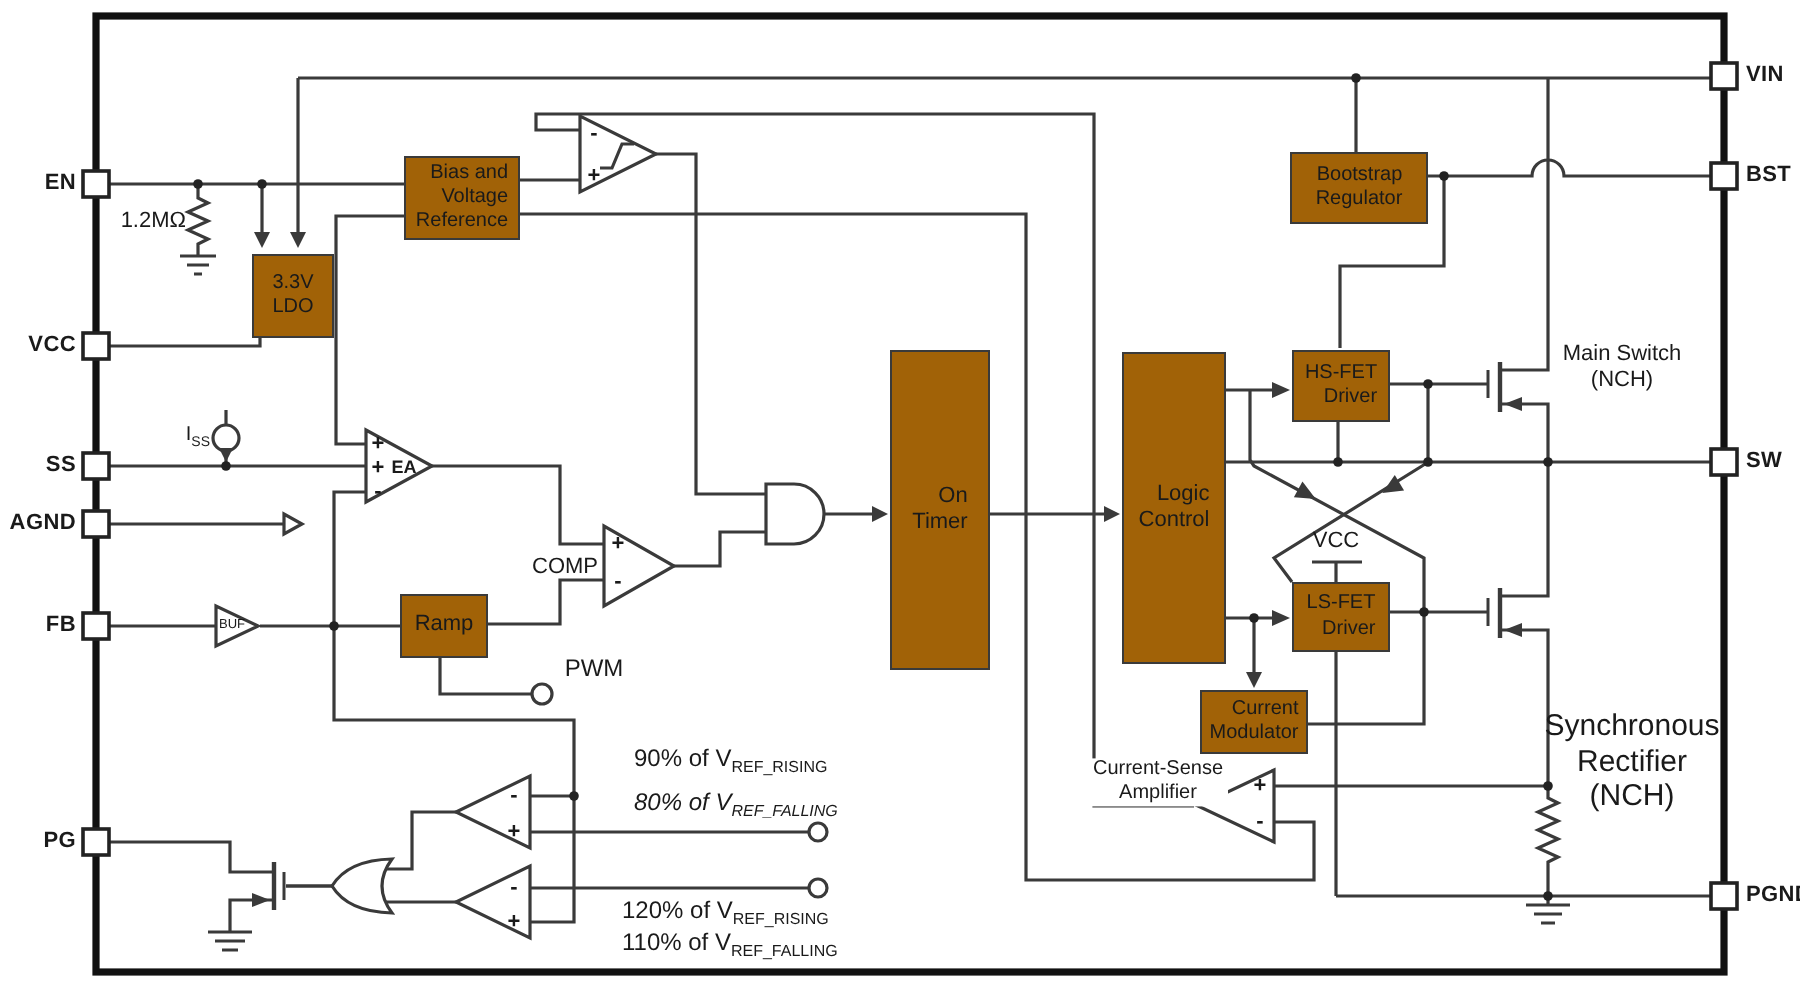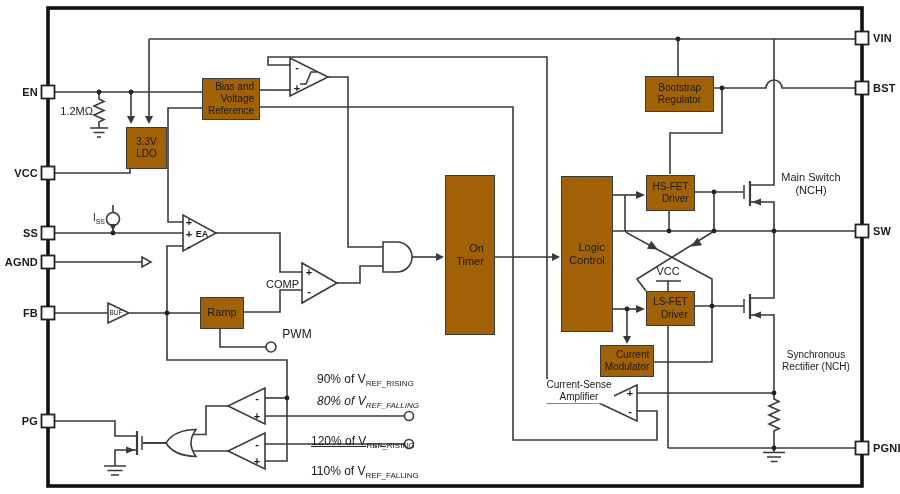--- a/index.html
+++ b/index.html
@@ -237,28 +237,28 @@
 
   <div class="lbl r" style="left:93px;top:111px;font-size:11px;">1.2MΩ</div>
   <div class="lbl r" style="left:105px;top:218px;font-size:10px;"><span>I</span><span class="iss-sub">SS</span></div>
   <div class="lbl c" style="left:202px;top:234px;font-size:9px;font-weight:bold;">EA</div>
   <div class="lbl c" style="left:116px;top:313px;font-size:6.5px;">BUF</div>
   <div class="lbl r" style="left:299px;top:284px;font-size:11px;">COMP</div>
   <div class="lbl c" style="left:269px;top:334px;font-size:12px;margin-left:28px;">PWM</div>
   <div class="lbl c" style="left:668px;top:271px;font-size:11px;">VCC</div>
   <div class="lbl c" style="left:811px;top:184px;font-size:11px;width:72px;">Main Switch
 (NCH)</div>
-  <div class="lbl c" style="left:816px;top:361px;font-size:10px;width:90px;">Synchronous
+  <div class="lbl c" style="left:816px;top:381px;font-size:15px;width:90px;">Synchronous
 Rectifier (NCH)</div>
   <div class="lbl c" style="left:579px;top:391px;font-size:10px;width:70px;background:#fff;">Current-Sense
 Amplifier</div>
 
   <div class="lbl thr l" style="left:317px;top:379px;"><span>90% of V</span><span class="sub">REF_RISING</span></div>
   <div class="lbl thr l" style="left:317px;top:401px;font-style:italic;"><span>80% of V</span><span class="sub">REF_FALLING</span></div>
-  <div class="lbl thr l" style="left:311px;top:441px;text-decoration:underline;"><span>120% of V</span><span class="sub">REF_RISING</span></div>
+  <div class="lbl thr l" style="left:311px;top:455px;"><span>120% of V</span><span class="sub">REF_RISING</span></div>
   <div class="lbl thr l" style="left:311px;top:471px;"><span>110% of V</span><span class="sub">REF_FALLING</span></div>
 
   <div class="port" style="left:189px;top:222px;">+</div>
   <div class="port" style="left:189px;top:234px;">+</div>
   <div class="port" style="left:189px;top:246px;">-</div>
   <div class="port" style="left:297px;top:67px;">-</div>
   <div class="port" style="left:297px;top:88px;">+</div>
   <div class="port" style="left:309px;top:272px;">+</div>
   <div class="port" style="left:309px;top:291px;">-</div>
   <div class="port" style="left:630px;top:393px;">+</div>

